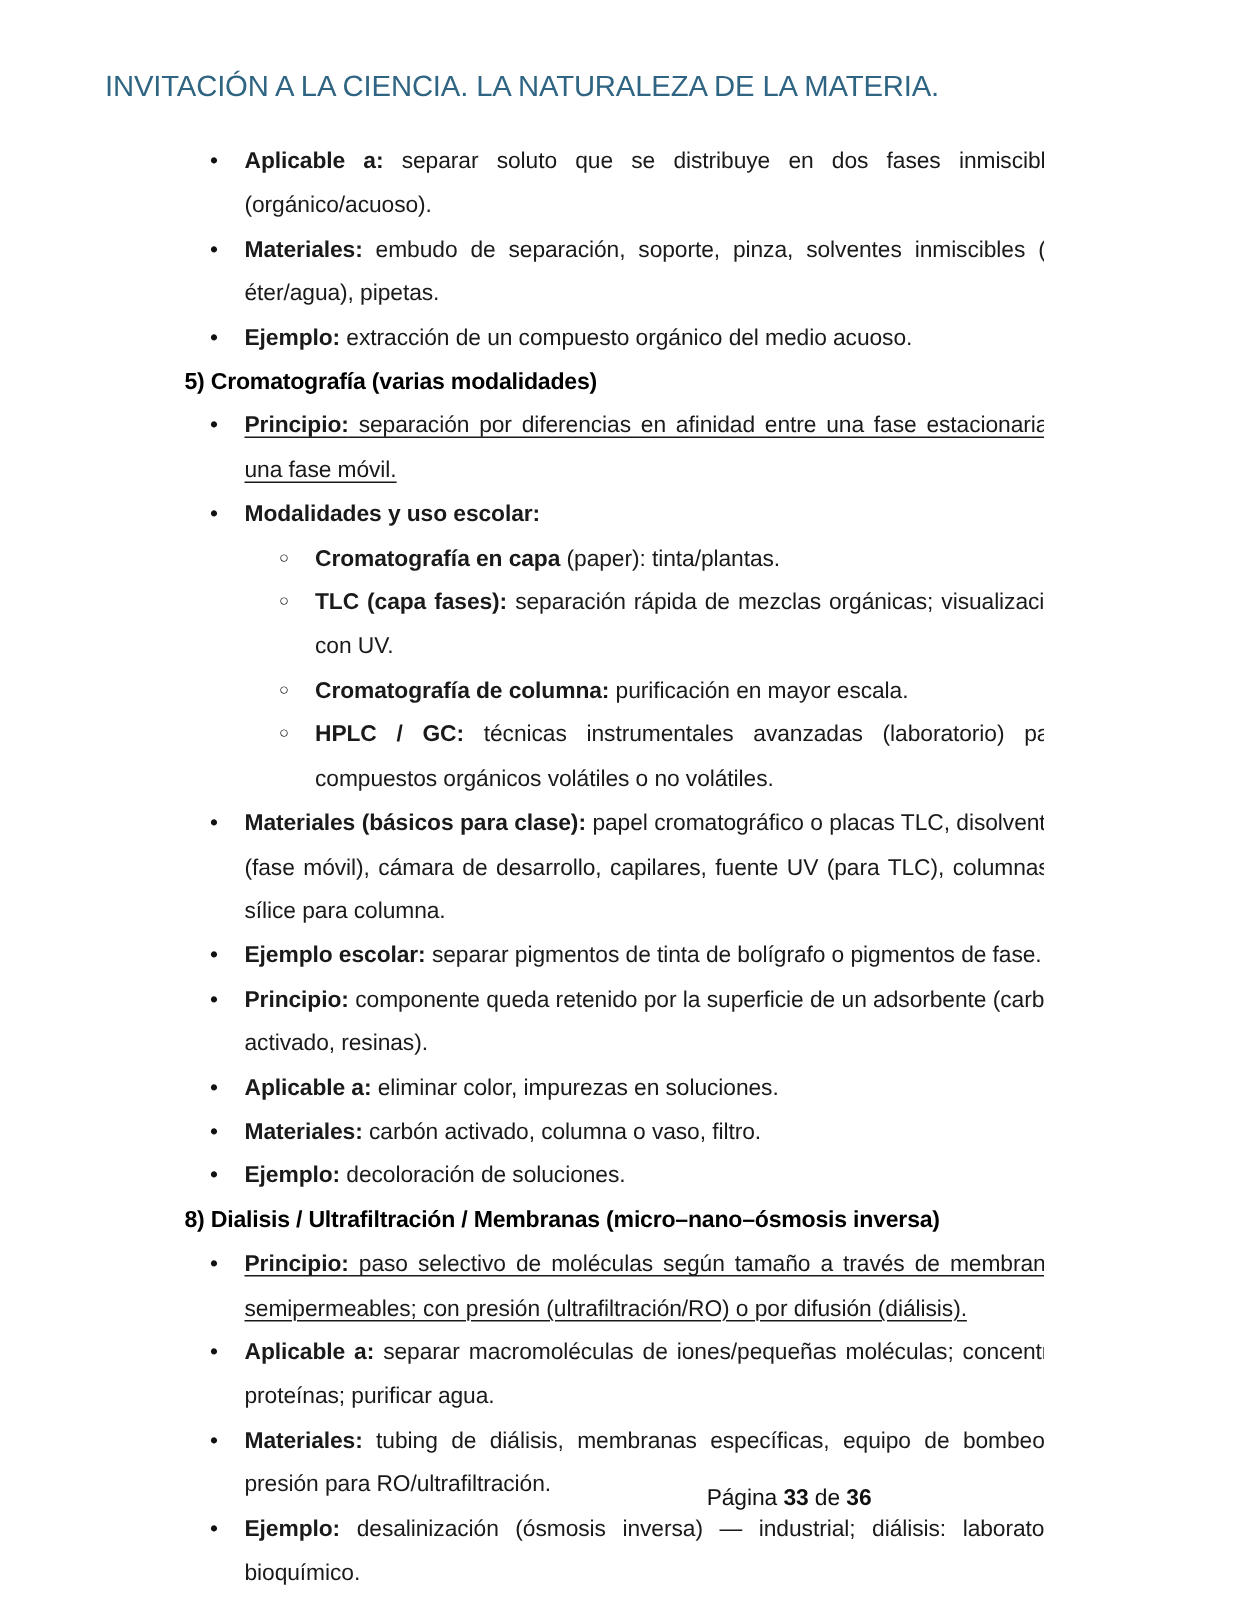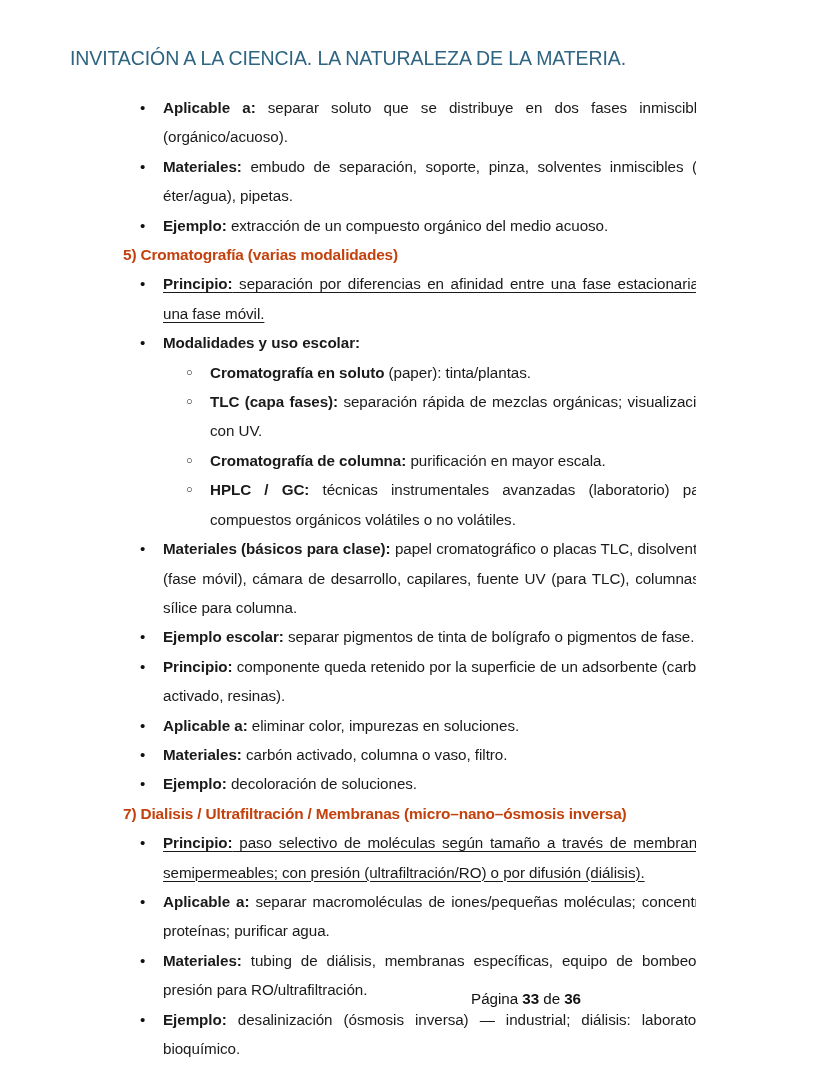--- a/index.html
+++ b/index.html
@@ -32,21 +32,21 @@
   .content {
     position: absolute;
     left: 123px;
     top: 93px;
     width: 590px;
   }
   .section-heading {
     font-size: 15.4px;
     font-weight: bold;
     line-height: 29.4px;
-    color: #c2410c;
+    color: #000000;
     margin: 0;
     letter-spacing: -0.15px;
   }
   ul.lvl1 {
     list-style: none;
     margin: 0;
     padding: 0;
   }
   li.bullet {
     position: relative;
@@ -126,21 +126,21 @@
         <span class="underline-line"><span class="lbl">Principio:</span><span> separación por diferencias en afinidad entre una fase estacionaria y una fase móvil.</span></span>
       </li>
 
       <li class="bullet">
         <span class="marker">•</span>
         <span class="lbl">Modalidades y uso escolar:</span>
       </li>
 
       <li class="bullet sub">
         <span class="marker">○</span>
-        <span class="lbl">Cromatografía en soluto</span><span> (paper): tinta/plantas.</span>
+        <span class="lbl">Cromatografía en capa</span><span> (paper): tinta/plantas.</span>
       </li>
 
       <li class="bullet sub just">
         <span class="marker">○</span>
         <span class="lbl">TLC (capa fases):</span><span> separación rápida de mezclas orgánicas; visualización con UV.</span>
       </li>
 
       <li class="bullet sub">
         <span class="marker">○</span>
         <span class="lbl">Cromatografía de columna:</span><span> purificación en mayor escala.</span>
@@ -175,21 +175,21 @@
       <li class="bullet">
         <span class="marker">•</span>
         <span class="lbl">Materiales:</span><span> carbón activado, columna o vaso, filtro.</span>
       </li>
 
       <li class="bullet">
         <span class="marker">•</span>
         <span class="lbl">Ejemplo:</span><span> decoloración de soluciones.</span>
       </li>
 
-      <li class="section-heading">7) Dialisis / Ultrafiltración / Membranas (micro–nano–ósmosis inversa)</li>
+      <li class="section-heading">8) Dialisis / Ultrafiltración / Membranas (micro–nano–ósmosis inversa)</li>
 
       <li class="bullet just">
         <span class="marker">•</span>
         <span class="underline-line"><span class="lbl">Principio:</span><span> paso selectivo de moléculas según tamaño a través de membranas semipermeables; con presión (ultrafiltración/RO) o por difusión (diálisis).</span></span>
       </li>
 
       <li class="bullet just">
         <span class="marker">•</span>
         <span class="lbl">Aplicable a:</span><span> separar macromoléculas de iones/pequeñas moléculas; concentrar proteínas; purificar agua.</span>
       </li>

